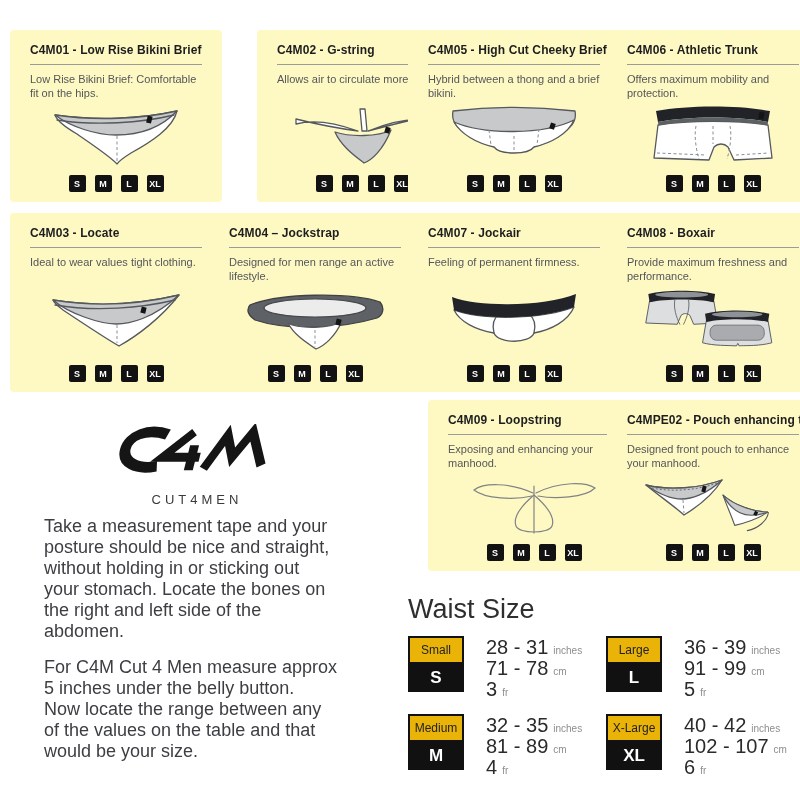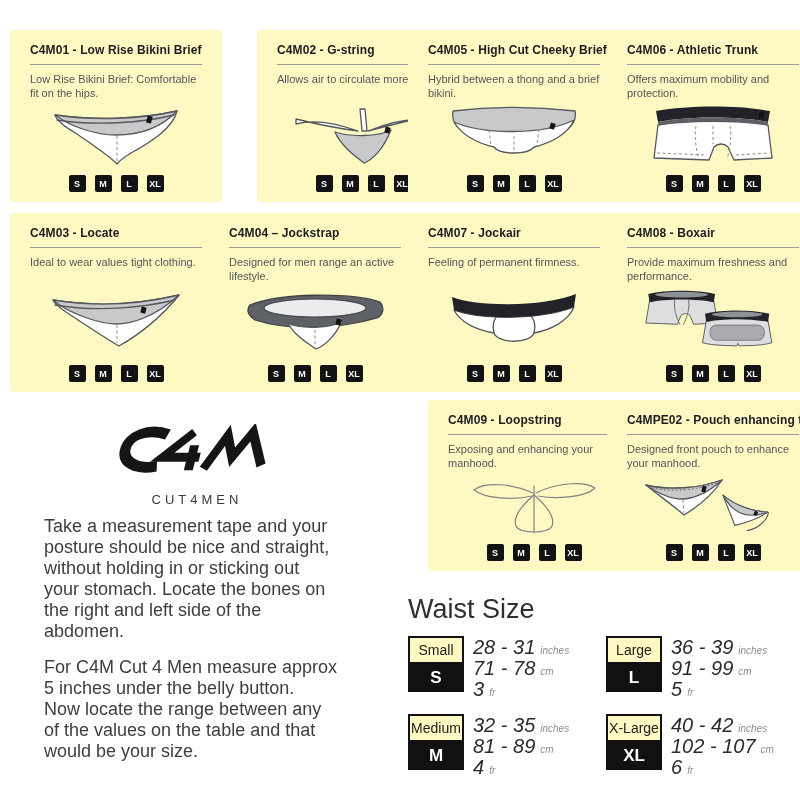--- a/index.html
+++ b/index.html
@@ -49,30 +49,30 @@
   .instructions p { margin:0 0 15px; font-size:18px; line-height:21px; white-space:pre-line; }
   
   .ws-title { position:absolute; left:408px; top:594px; font-size:27px; color:#2f2f2f; }
   .ws-grid {
     position:absolute; left:408px; top:636px; width:388px;
     display:grid; grid-template-columns:198px 1fr; row-gap:15px;
   }
   .ws-entry { display:flex; }
   .ws-box { width:56px; flex:0 0 56px; }
   .ws-box-top {
-    height:24px; border:2px solid #111; background:#fef9c3;
+    height:24px; border:2px solid #111; background:#eab308;
     display:flex; align-items:center; justify-content:center;
-    font-size:14px; color:#222;
+    font-size:12px; color:#222;
   }
   .ws-box-bottom {
     height:28px; background:#111; color:#fff;
     display:flex; align-items:center; justify-content:center;
     font-size:17px; font-weight:bold;
   }
-  .ws-values { margin-left:9px;font-style:italic; }
+  .ws-values { margin-left:22px; }
   .ws-line { display:flex; align-items:baseline; height:21px; }
   .ws-num { font-size:20px; color:#2b2b2b; }
   .ws-unit { font-size:10px; color:#8d8d8d; margin-left:5px; }
 </style>
 </head>
 <body>
 
 <div class="card" style="left:10px; top:30px; height:172px;">
   <h3 class="card-title">C4M01 - Low Rise Bikini Brief</h3>
   <hr class="card-divider">

